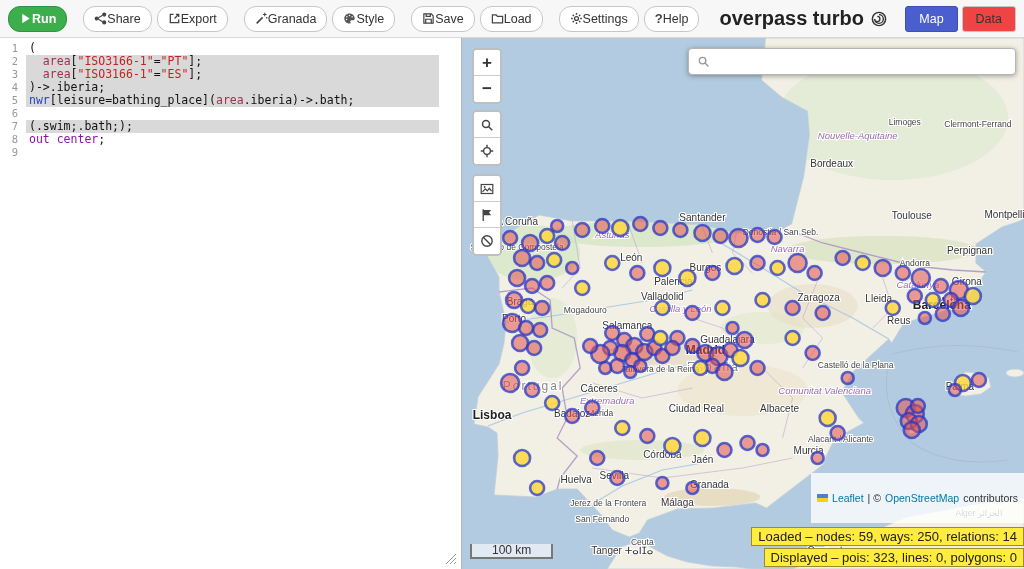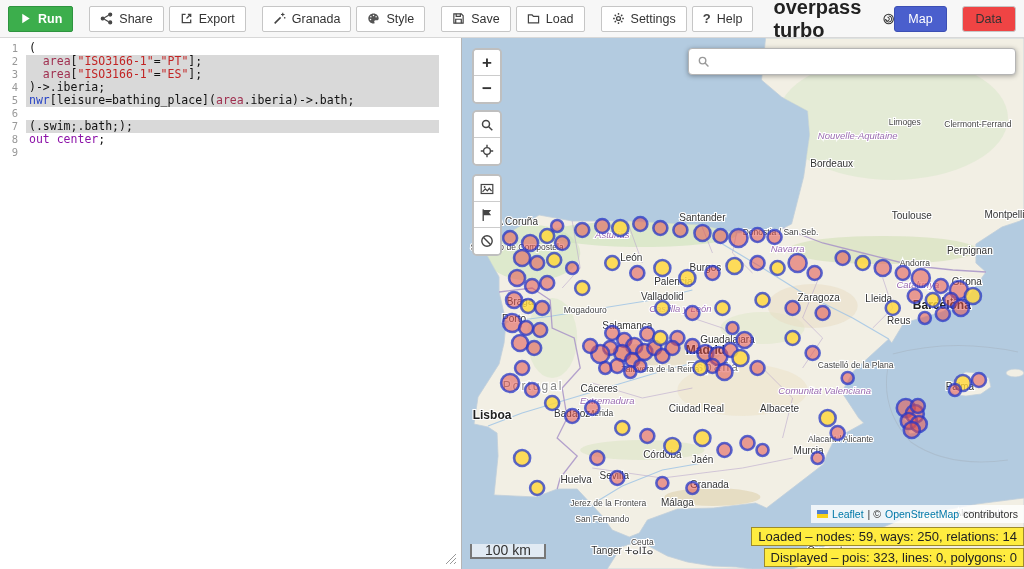--- a/index.html
+++ b/index.html
@@ -2,29 +2,29 @@
 <html><head>
 <meta charset="utf-8">
 <style>
   *{box-sizing:border-box;margin:0;padding:0}
   html,body{width:1024px;height:569px;overflow:hidden;background:#fff;
     font-family:"Liberation Sans",sans-serif}
   
   .toolbar{height:38px;display:flex;align-items:center;padding:0 8px;
     background:#f7f7f7;border-bottom:1px solid #d8d8d8}
   .tb-group{display:flex;gap:5px;margin-right:16px}
-  .tb-btn{display:flex;align-items:center;gap:6px;height:26px;background:#fff;
-    border:1px solid #c6c6c6;border-radius:2px;padding:0 10px;font-size:12.5px;
+  .tb-btn{display:flex;align-items:center;gap:0;height:26px;background:#fff;
+    border:1px solid #c6c6c6;border-radius:12px;padding:0 10px;font-size:12.5px;
     color:#333;font-family:inherit;cursor:pointer;white-space:nowrap}
   .tb-btn svg{display:block}
   .tb-btn.run{background:#3cae4c;border-color:#2f9440;color:#fff;font-weight:bold}
   .qmark{font-weight:bold;color:#444;font-size:13px}
   .tb-title{display:flex;align-items:center;gap:7px;font-size:20px;font-weight:600;
     color:#222;margin-left:4px}
-  .tb-tabs{margin-left:auto;display:flex;gap:15px}
+  .tb-tabs{margin-left:auto;display:flex;gap:4px}
   .tab{height:26px;border-radius:3px;padding:0 13px;font-size:12.5px;cursor:pointer;font-family:inherit}
   .tab-map{background:#4a5fcd;color:#fff;border:1px solid #3c4fb4}
   .tab-data{background:#ef4444;color:#333;border:1px solid #c6c6c6}
   
   .main{display:flex;height:531px}
   
   .editor{width:462px;background:#fff;border-right:1px solid #b5b5b5;position:relative;
     font-family:"DejaVu Sans Mono",monospace;font-size:11.5px;padding-top:4px}
   .code-row{display:flex;line-height:13px;min-height:13px}
   .gutter{width:26px;text-align:right;padding-right:8px;color:#999;flex:none;font-size:10.5px}
@@ -54,23 +54,23 @@
     font-size:17px;font-weight:bold;color:#333;font-family:inherit}
   .ctl button:last-child{border-bottom:none}
   .zoom{left:10px;top:10px}
   .tools1{left:10px;top:72px}
   .tools2{left:10px;top:136px}
   .searchbox{position:absolute;top:10px;right:8px;width:328px;height:27px;background:#fff;
     border:1px solid #b5b5b5;border-radius:4px;box-shadow:0 1px 5px rgba(0,0,0,.35);
     display:flex;align-items:center;padding:0 8px;gap:6px}
   .searchbox input{border:none;outline:none;flex:1;font-size:12px;font-family:inherit;background:transparent}
   .scalebox{position:absolute;left:8px;bottom:10px;background:rgba(255,255,255,.6);
-    border:2px solid #777;border-top:none;font-size:14px;color:#333;padding:0 13px;line-height:13px}
+    border:2px solid #777;border-top:none;font-size:12px;color:#333;padding:0 20px;line-height:13px}
   .brstack{position:absolute;right:0;bottom:2px;display:flex;flex-direction:column;align-items:flex-end}
-  .attrib{background:rgba(255,255,255,.78);padding:3px 6px;font-size:10.5px;color:#333;
+  .attrib{background:rgba(255,255,255,.78);padding:19px 6px;font-size:10.5px;color:#333;
     display:flex;gap:4px;align-items:center;margin-bottom:2px}
   .attrib .link{color:#0078a8;cursor:pointer}
   .statusbox{background:#ffec3f;border:1px solid #9d8b2a;font-size:13px;color:#222;
     padding:1px 6px;margin-top:2px;white-space:nowrap}
 </style>
 </head>
 <body>
 
 <div class="app">
 

